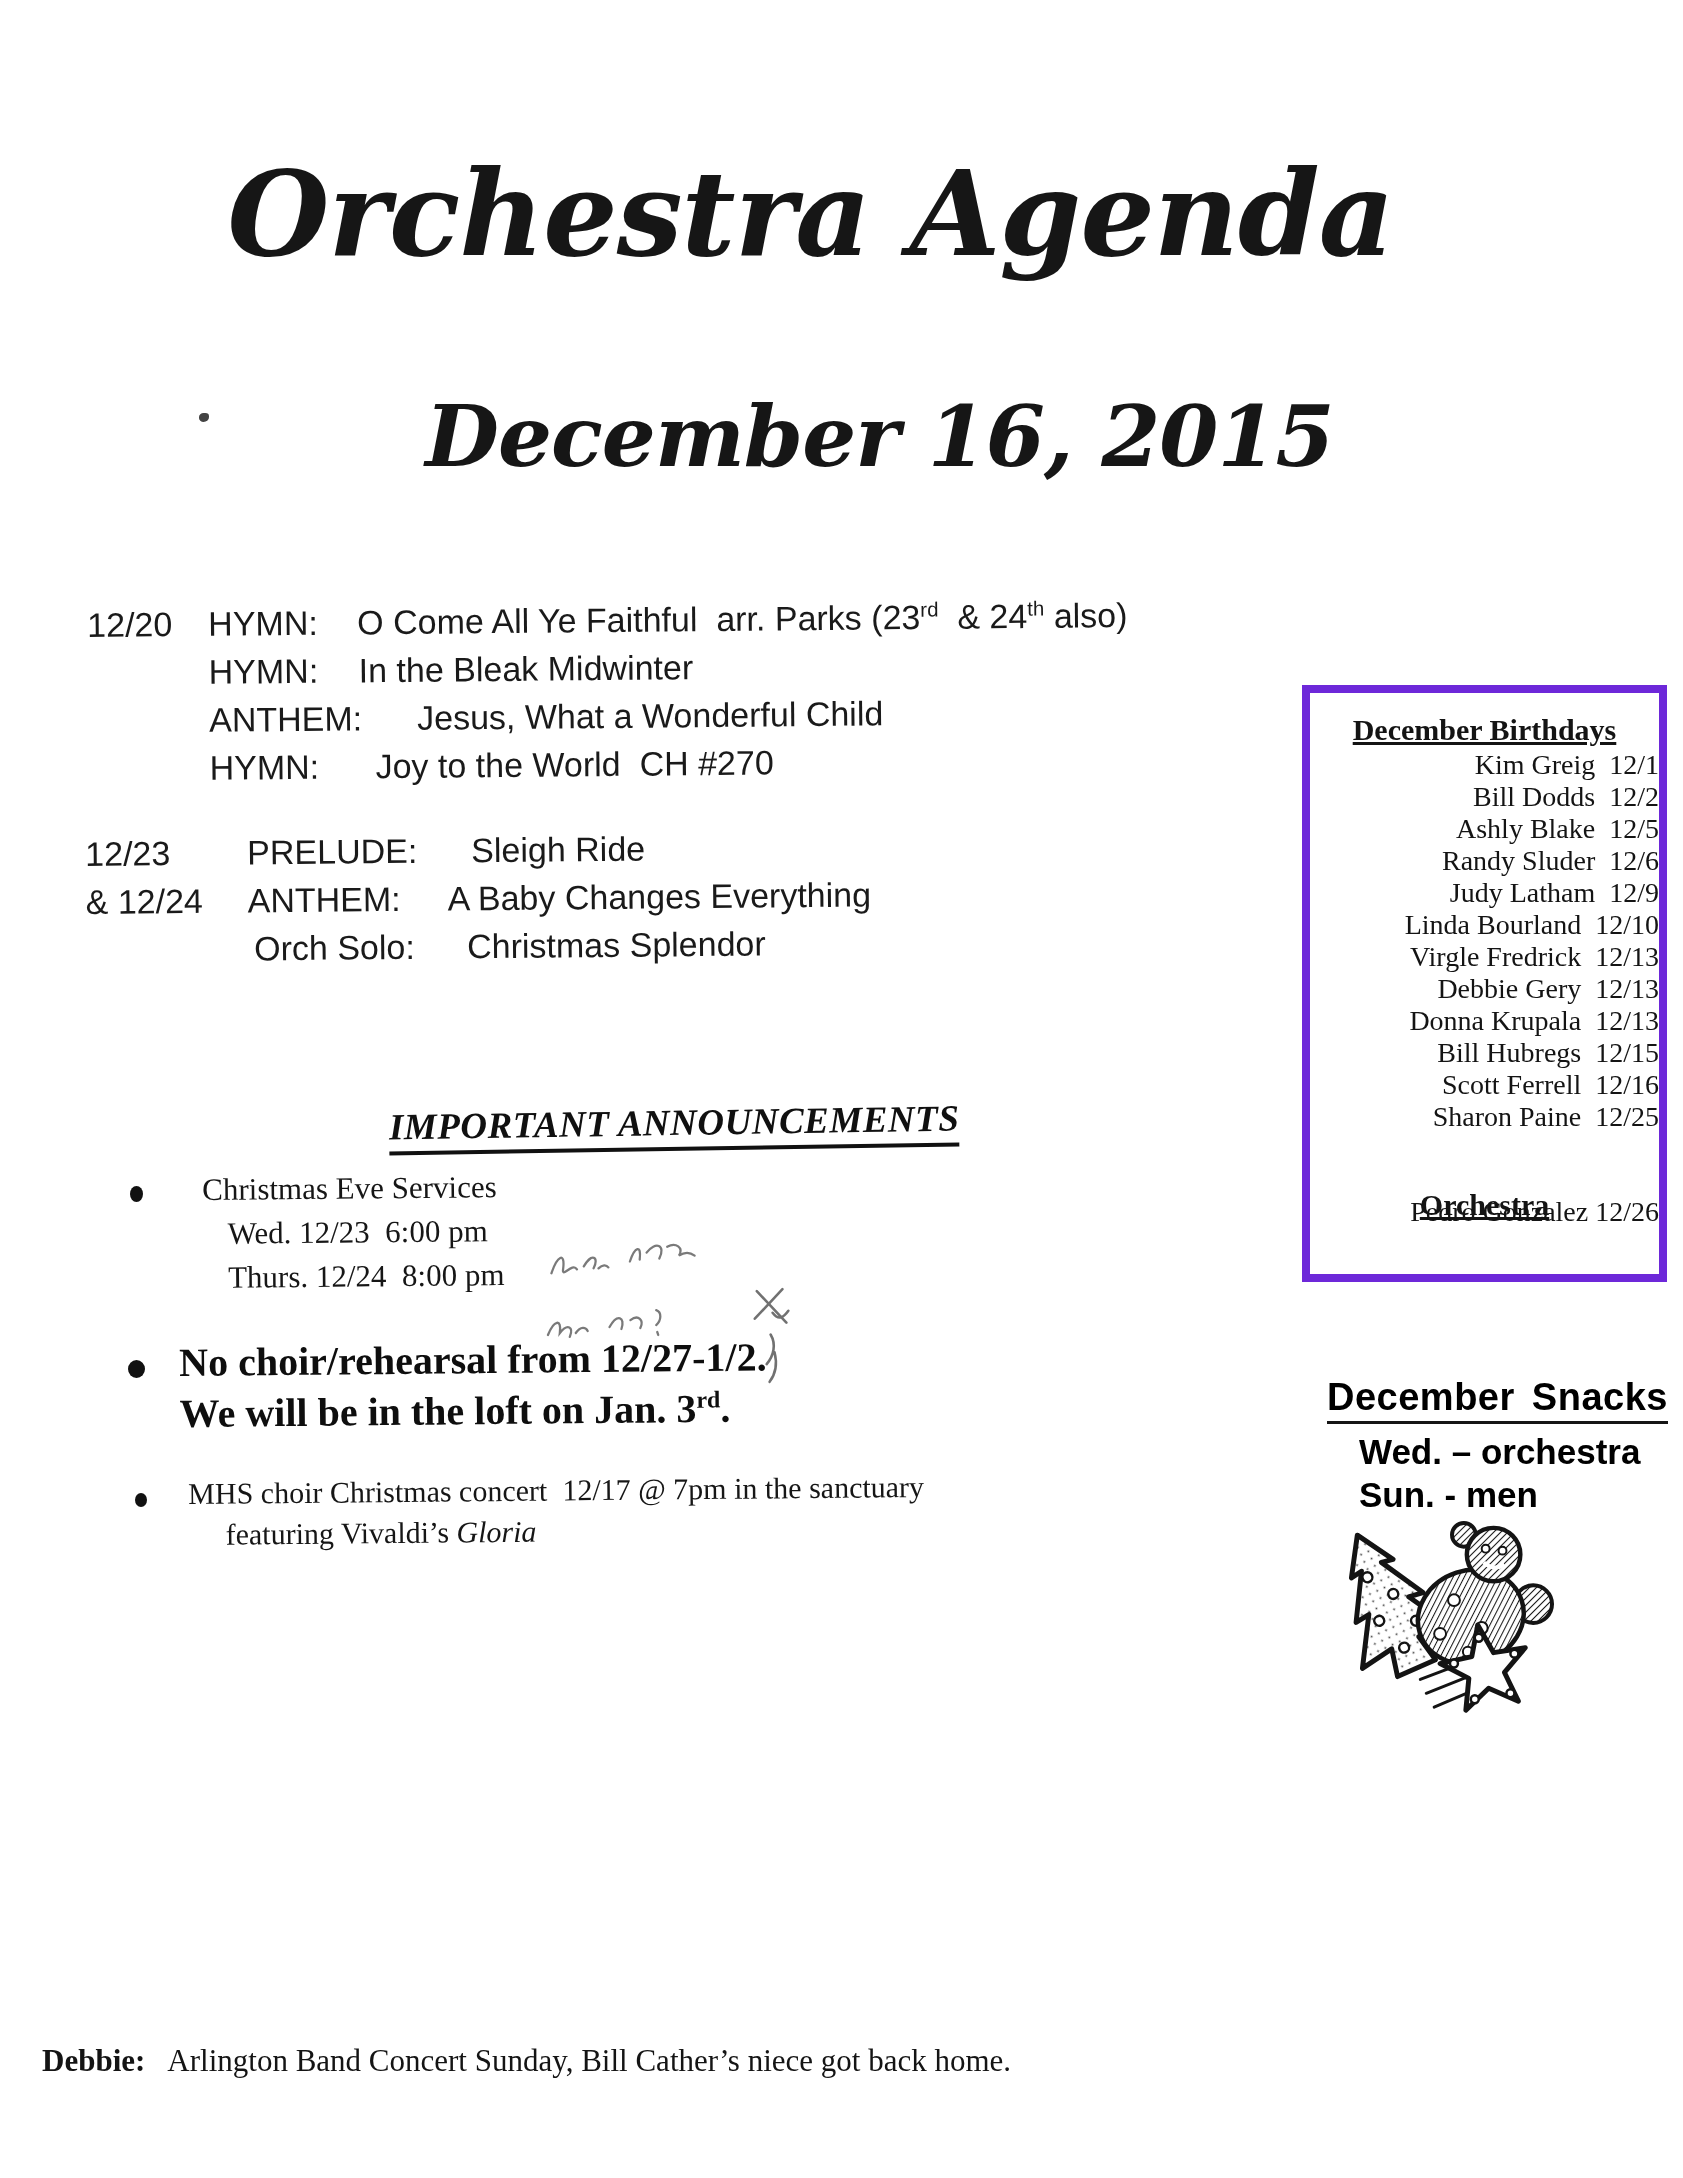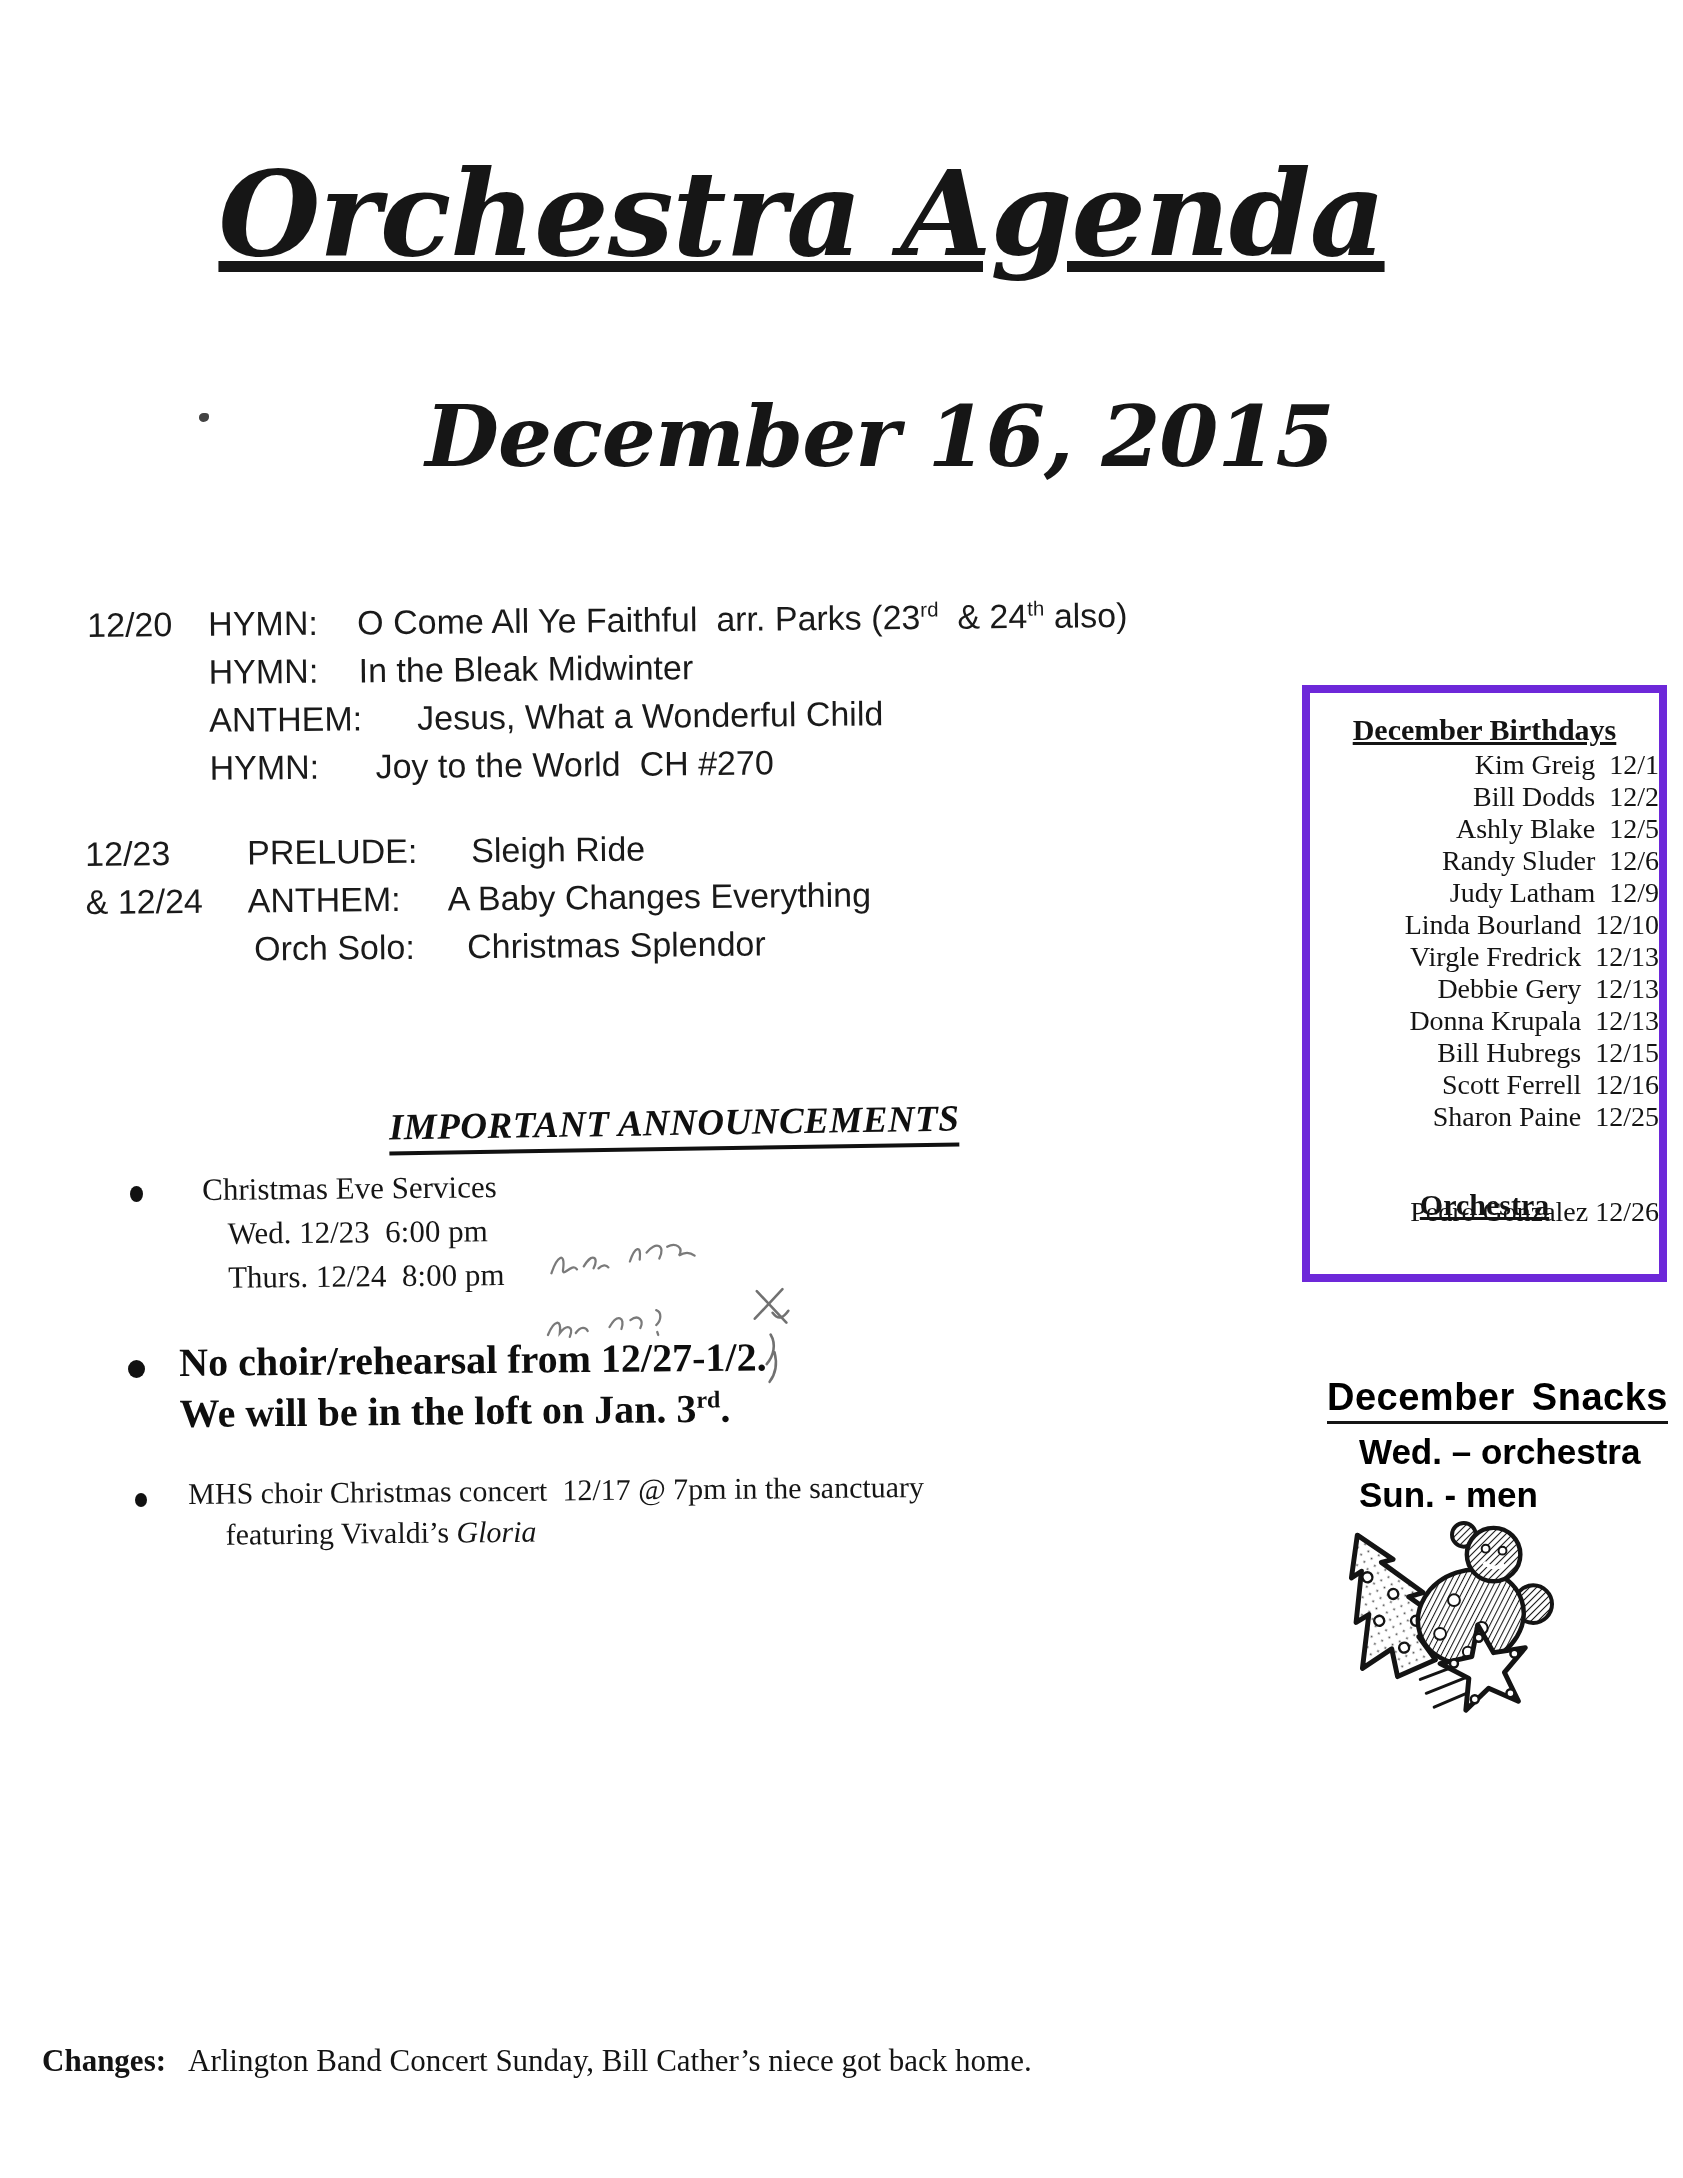--- a/index.html
+++ b/index.html
@@ -49,21 +49,21 @@
   .flabel{font-weight:bold;}
   .speck{background:#222;border-radius:50% 40% 60% 50%;opacity:.85;}
 </style>
 </head>
 <body>
 
 <div class="page">
 
   <div class="abs speck" style="left:199px;top:413px;width:10px;height:9px;"></div>
 
-  <div class="abs title" style="left:0;top:156px;width:1494px;text-align:center;padding-left:109px;box-sizing:border-box;text-decoration:underline;" data-bind="header.title">Orchestra Agenda</div>
+  <div class="abs title" style="left:9px;top:156px;width:1494px;text-align:center;padding-left:109px;box-sizing:border-box;" data-bind="header.title">Orchestra Agenda</div>
   <div class="abs subtitle" style="left:0;top:394px;width:1683px;text-align:center;padding-left:76px;box-sizing:border-box;" data-bind="header.date">December 16, 2015</div>
 
   <section class="abs sched tilt" style="left:87px;top:601px;">
     <div class="srow">
       <span class="sdate" style="width:121px;" data-bind="schedule.g1.date">12/20</span><span class="slabel" style="width:149px;" data-bind="schedule.g1.l1.label">HYMN:</span><span data-bind="schedule.g1.l1.t1">O Come All Ye Faithful  arr. Parks (23</span><span class="sup" data-bind="schedule.g1.l1.sup1">rd</span><span data-bind="schedule.g1.l1.t2">  &amp; 24</span><span class="sup" data-bind="schedule.g1.l1.sup2">th</span><span data-bind="schedule.g1.l1.t3"> also)</span>
     </div>
     <div class="srow">
       <span class="sdate" style="width:121px;"></span><span class="slabel" style="width:150px;" data-bind="schedule.g1.l2.label">HYMN:</span><span data-bind="schedule.g1.l2.text">In the Bleak Midwinter</span>
     </div>
     <div class="srow">
@@ -206,18 +206,18 @@
           <circle cx="118" cy="152" r="4"></circle>
           <circle cx="139" cy="188" r="4"></circle>
         <circle cx="175" cy="182" r="4"></circle>
           <circle cx="179" cy="142" r="4"></circle>
       </g>
     </g>
   </svg>
 
   <footer class="abs footer" style="left:42px;top:2041px;width:1238px;">
     <div>
-      <span class="flabel" data-bind="footer.praises_label">Changes:</span><span style="margin-left:22px;" data-bind="footer.praises">Arlington Band Concert Sunday, Bill Cather’s niece got back home.</span>
+      <span class="flabel" data-bind="footer.praises_label">Debbie:</span><span style="margin-left:22px;" data-bind="footer.praises">Arlington Band Concert Sunday, Bill Cather’s niece got back home.</span>
     </div>
   </footer>
 
 </div>
 
 
 </body></html>

